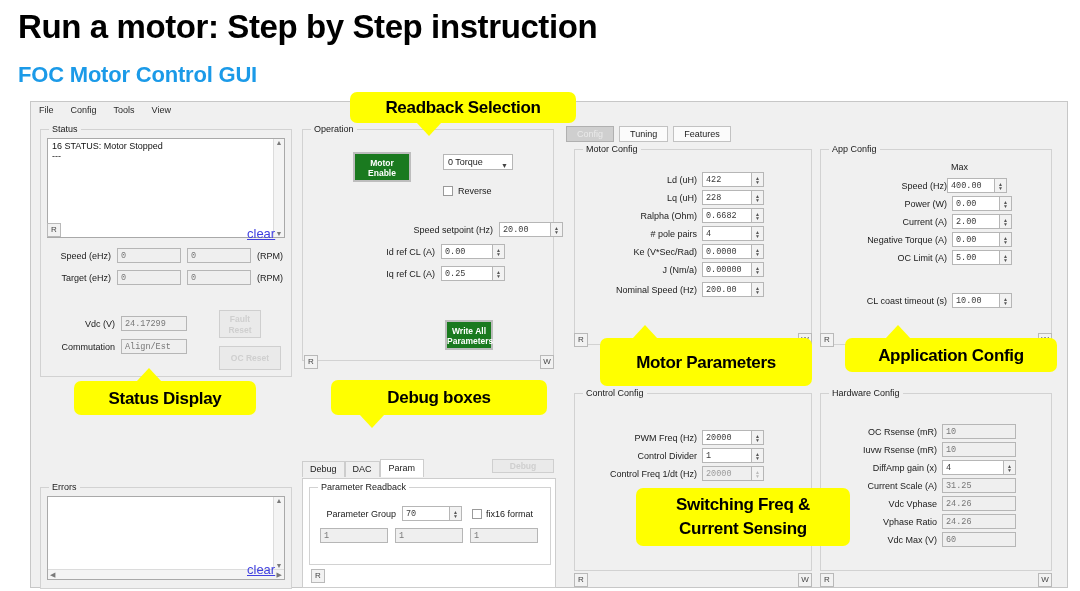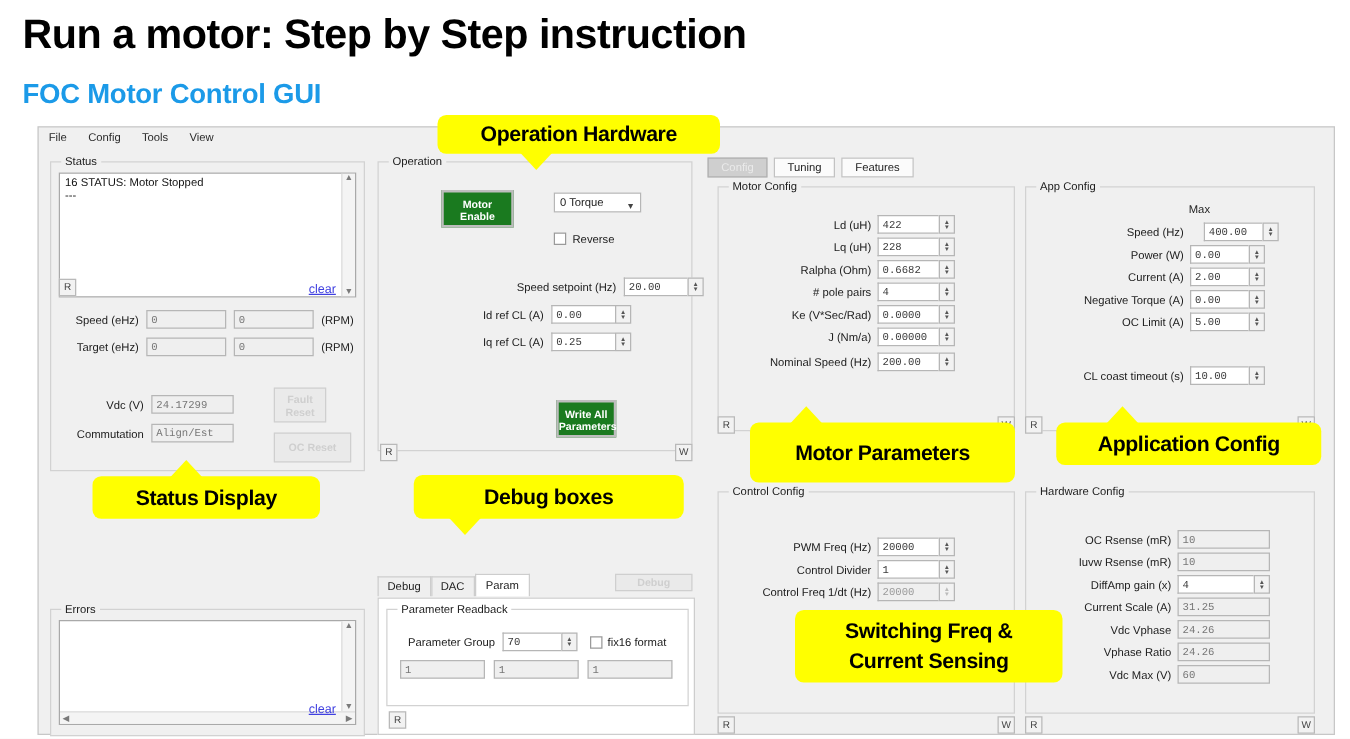--- a/index.html
+++ b/index.html
@@ -89,21 +89,21 @@
   .listbox .vscroll {
     position:absolute; right:0; top:0; width:11px; bottom:0; background:#f4f4f4; border-left:1px solid #dcdcdc;
     display:flex; flex-direction:column; justify-content:space-between; align-items:center;
     font-size:7px; color:#7a7a7a;
   }
   .listbox .hscroll {
     position:absolute; left:0; right:0; bottom:0; height:10px; background:#f4f4f4; border-top:1px solid #dcdcdc;
     display:flex; justify-content:space-between; align-items:center; font-size:7px; color:#7a7a7a; padding:0 2px;
   }
   .clearlink {
-    position:absolute; font-size:10px; color:#4040e0; text-decoration:underline;
+    position:absolute; font-size:13px; color:#4040e0; text-decoration:underline;
   }
 
   
   .tabbar { display:flex; gap:5px; }
   .tab {
     border:1px solid #c2c2c2; background:#fbfbfb; font-size:9px;
     padding:2px 10px; color:#222;
   }
   .tab.sel { background:#cfcfcf; color:#eaeaea; border-color:#b0b0b0; }
 
@@ -378,21 +378,21 @@
       </div>
       <div class="smallbtn" style="position:absolute; left:8px; top:212px;">R</div>
       <div class="smallbtn" style="position:absolute; left:232px; top:212px;">W</div>
 
       <div class="gb" style="left:254px; top:28px; width:232px; height:196px;">
         <div class="gb-title">App Config</div>
         <div class="lbl" style="position:absolute; left:130px; top:12px; text-align:left;">Max</div>
         <div style="position:absolute; left:4px; top:28px; width:224px;">
           <div class="row">
             <div class="lbl" style="width:122px;">Speed (Hz)</div>
-            <div class="spin" style="width:60px; margin-left:16px;">
+            <div class="spin" style="width:60px; margin-left:0;">
               <div class="txt">400.00</div>
               <div class="sbtn">
                   <span>▲</span>
                   <span>▼</span>
                 </div>
             </div>
           </div>
           <div class="row">
             <div class="lbl" style="width:122px;">Power (W)</div>
             <div class="spin" style="width:60px; margin-left:5px;">
@@ -525,21 +525,21 @@
           </div>
         </div>
       </div>
       <div class="smallbtn" style="position:absolute; left:254px; top:452px;">R</div>
       <div class="smallbtn" style="position:absolute; left:472px; top:452px;">W</div>
     </div>
   </div>
 </div>
 
 <div class="callout" style="left:350px; top:92px; width:226px; height:31px;">
-  <span>Operation Hardware</span>
+  <span>Readback Selection</span>
   <span class="tail tail-down" style="left:66px;"></span>
 </div>
 
 <div class="callout" style="left:74px; top:381px; width:182px; height:34px;">
   <span>Status Display</span>
   <span class="tail tail-up" style="left:62px;"></span>
 </div>
 
 <div class="callout" style="left:331px; top:380px; width:216px; height:35px;">
   <span>Debug boxes</span>

